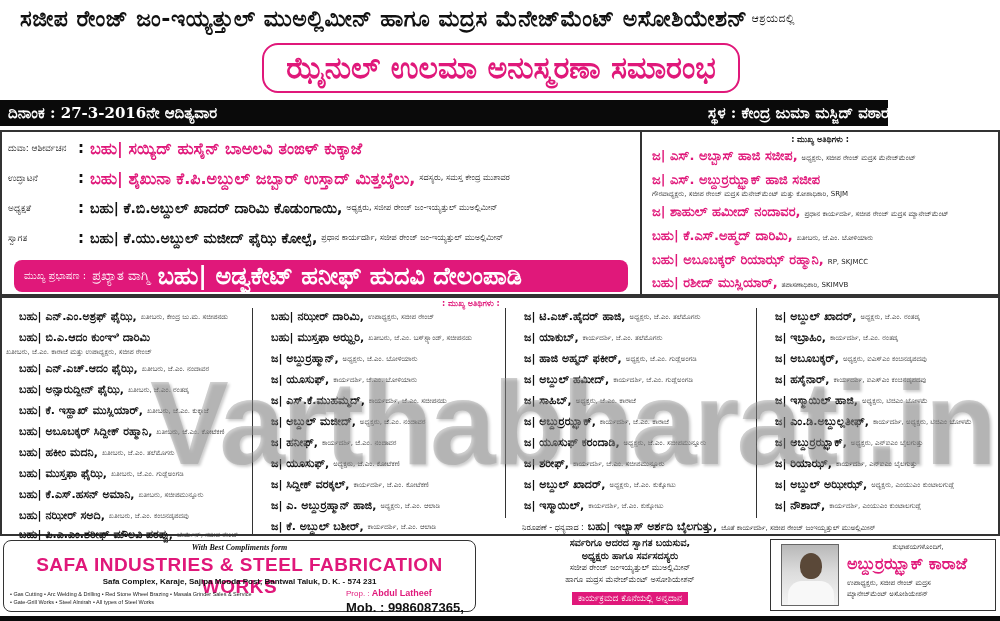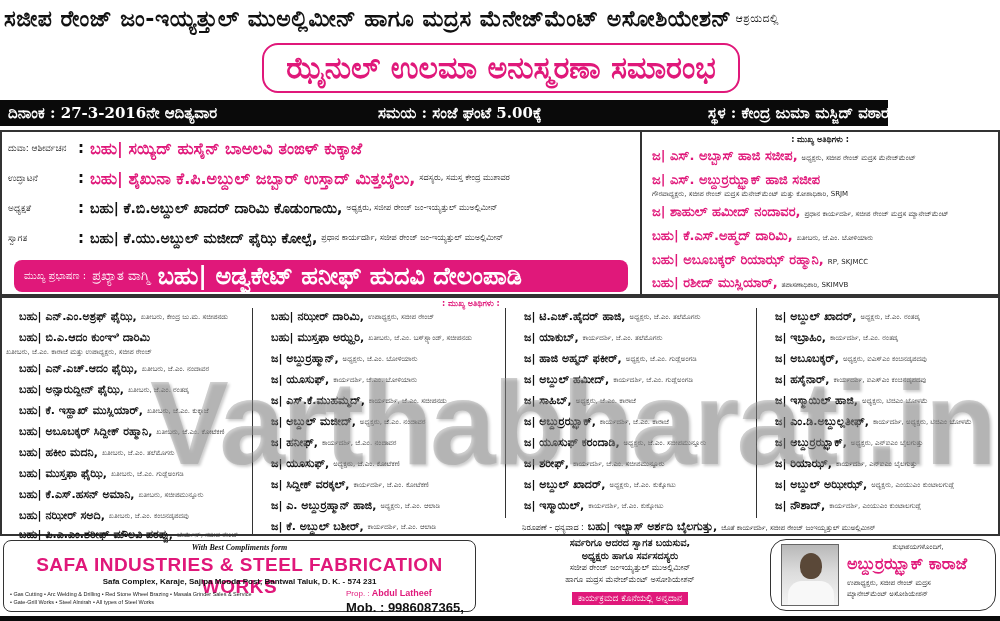--- a/index.html
+++ b/index.html
@@ -1,21 +1,21 @@
 <!DOCTYPE html>
 <html><head>
 <meta charset="utf-8">
 <style>
   * { box-sizing: border-box; margin: 0; padding: 0; }
   html, body { width: 1000px; height: 621px; background: #fff; overflow: hidden; }
   body { font-family: "DejaVu Sans", sans-serif; color: #111; position: relative; }
 
   .header-line {
     position: absolute; left: 0; top: 0; width: 1000px; height: 36px;
-    display: flex; align-items: center; padding-left: 4px;
+    display: flex; align-items: center; padding-left: 20px;
     font-size: 22px; font-weight: bold; color: #111; letter-spacing: 0.5px; white-space: nowrap;
   }
   .header-line .small { font-size: 11px; font-weight: normal; margin-left: 4px; }
 
   .title-box {
     position: absolute; left: 262px; top: 43px; width: 478px; height: 50px;
     border: 2px solid #e0187a; border-radius: 16px;
     display: flex; align-items: center; justify-content: center;
     color: #e0187a; font-size: 30px; font-weight: bold; white-space: nowrap;
   }
@@ -92,21 +92,21 @@
   .ad-mob { position: absolute; left: 342px; top: 59px; font-family: "Liberation Sans", sans-serif; font-size: 13px; font-weight: bold; }
 
   .welcome { position: absolute; left: 520px; top: 536px; width: 220px; text-align: center; white-space: nowrap; }
   .welcome .w1 { font-size: 9.5px; font-weight: bold; line-height: 13px; }
   .welcome .w2 { font-size: 9.5px; font-weight: bold; line-height: 13px; }
   .welcome .w3 { font-size: 8px; line-height: 12px; }
   .annadana { display: inline-block; background: #e0187a; color: #fff; font-size: 9px; padding: 1px 6px; margin-top: 2px; }
 
   .greet-box {
     position: absolute; left: 770px; top: 539px; width: 226px; height: 72px;
-    border: 1.5px solid #333; border-radius: 16px; padding-left: 40px;
+    border: 1.5px solid #333; border-radius: 0; padding-left: 40px;
   }
   .photo { position: absolute; left: 10px; top: 4px; width: 58px; height: 62px; background: linear-gradient(#b8b8b8, #dcdcdc 45%, #f4f4f4); border: 1px solid #666; overflow: hidden; }
   .photo .head { position: absolute; left: 18px; top: 8px; width: 22px; height: 26px; background: #5a4838; border-radius: 50% 50% 45% 45%; }
   .photo .shirt { position: absolute; left: 6px; top: 36px; width: 46px; height: 30px; background: #f8f8f8; border-radius: 14px 14px 0 0; }
   .greet-lbl { position: absolute; left: 82px; top: 3px; width: 130px; text-align: center; font-size: 7px; }
   .greet-name { position: absolute; left: 76px; top: 14px; font-size: 16px; font-weight: bold; color: #e0187a; white-space: nowrap; }
   .greet-desc { position: absolute; left: 76px; top: 38px; font-size: 7px; line-height: 11px; white-space: nowrap; }
 
   .bottom-bar { position: absolute; left: 0; top: 616px; width: 1000px; height: 5px; background: #0a0a0a; }
 </style>
@@ -117,21 +117,20 @@
   <span>ಸಜೀಪ ರೇಂಜ್ ಜಂ-ಇಯ್ಯತ್ತುಲ್ ಮುಅಲ್ಲಿಮೀನ್ ಹಾಗೂ ಮದ್ರಸ ಮೆನೇಜ್‌ಮೆಂಟ್ ಅಸೋಶಿಯೇಶನ್</span>
   <span class="small">ಆಶ್ರಯದಲ್ಲಿ</span>
 </div>
 
 <div class="title-box">
   <span>ಝೈನುಲ್ ಉಲಮಾ ಅನುಸ್ಮರಣಾ ಸಮಾರಂಭ</span>
 </div>
 
 <div class="info-bar">
   <span style="left:8px">ದಿನಾಂಕ : 27-3-2016ನೇ ಆದಿತ್ಯವಾರ</span>
-  <span style="left:378px">ಸಮಯ : ಸಂಜೆ ಘಂಟೆ 5.00ಕ್ಕೆ</span>
   <span style="left:708px">ಸ್ಥಳ : ಕೇಂದ್ರ ಜುಮಾ ಮಸ್ಜಿದ್ ವಠಾರ, ಬೋಳಿಯಾರು</span>
 </div>
 
 <div class="top-left-box">
   <div class="role-row" style="top:4px">
     <span class="role-label">ದುವಾ: ಆಶೀರ್ವಚನ</span>
     <span class="role-colon">:</span>
     <span class="role-name-pink">ಬಹು| ಸಯ್ಯಿದ್ ಹುಸೈನ್ ಬಾಅಲವಿ ತಂಙಳ್ ಕುಕ್ಕಾಜೆ</span>
   </div>
   <div class="role-row" style="top:34px">

